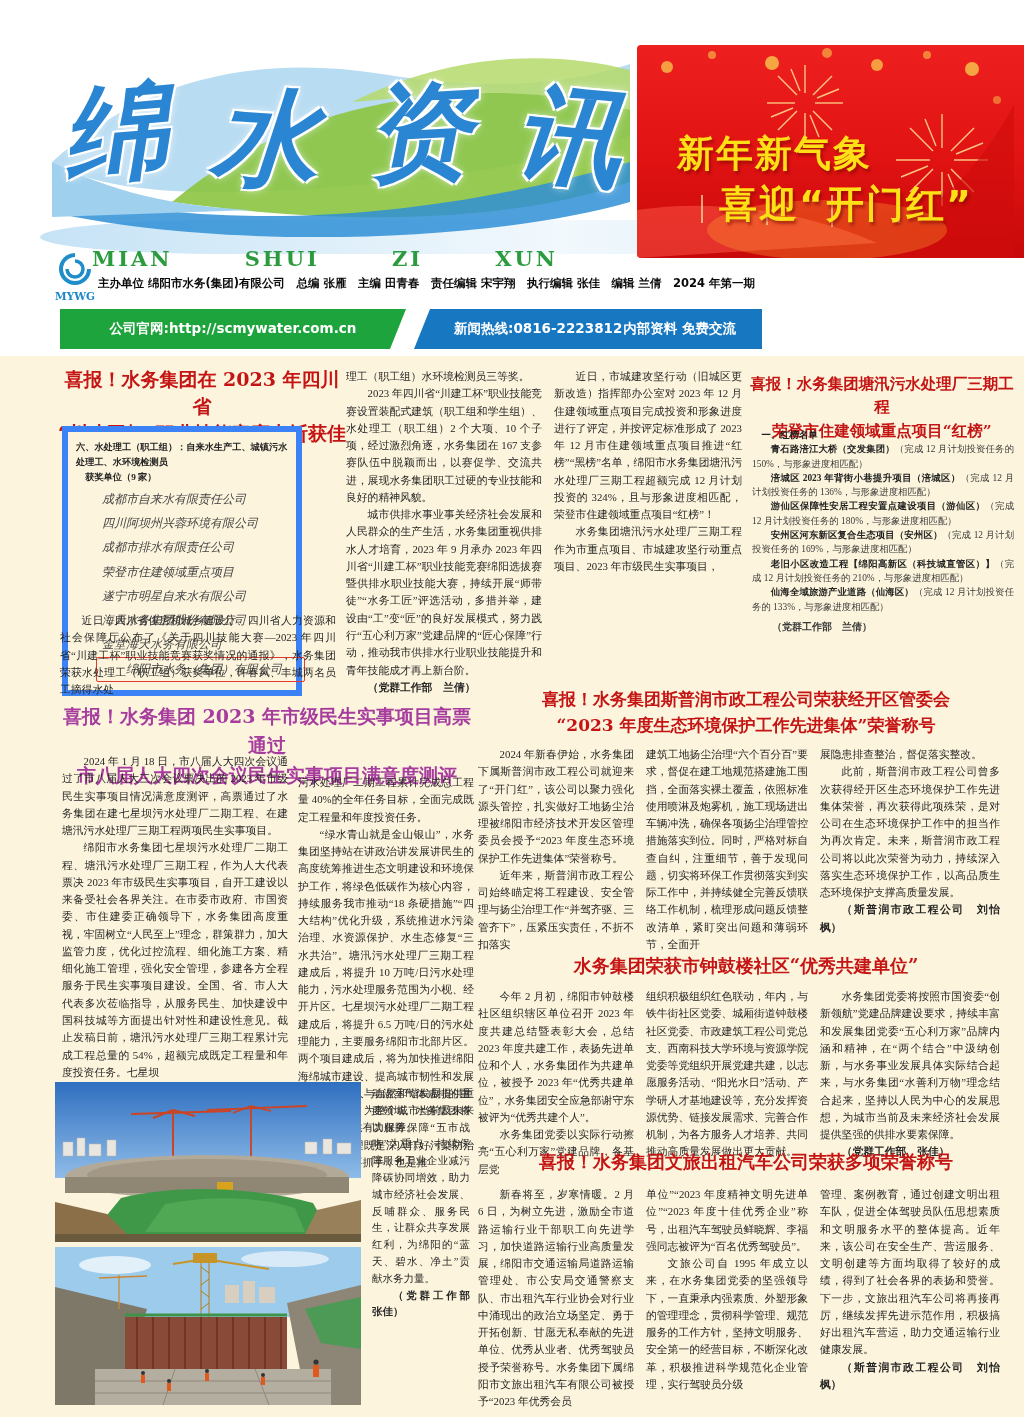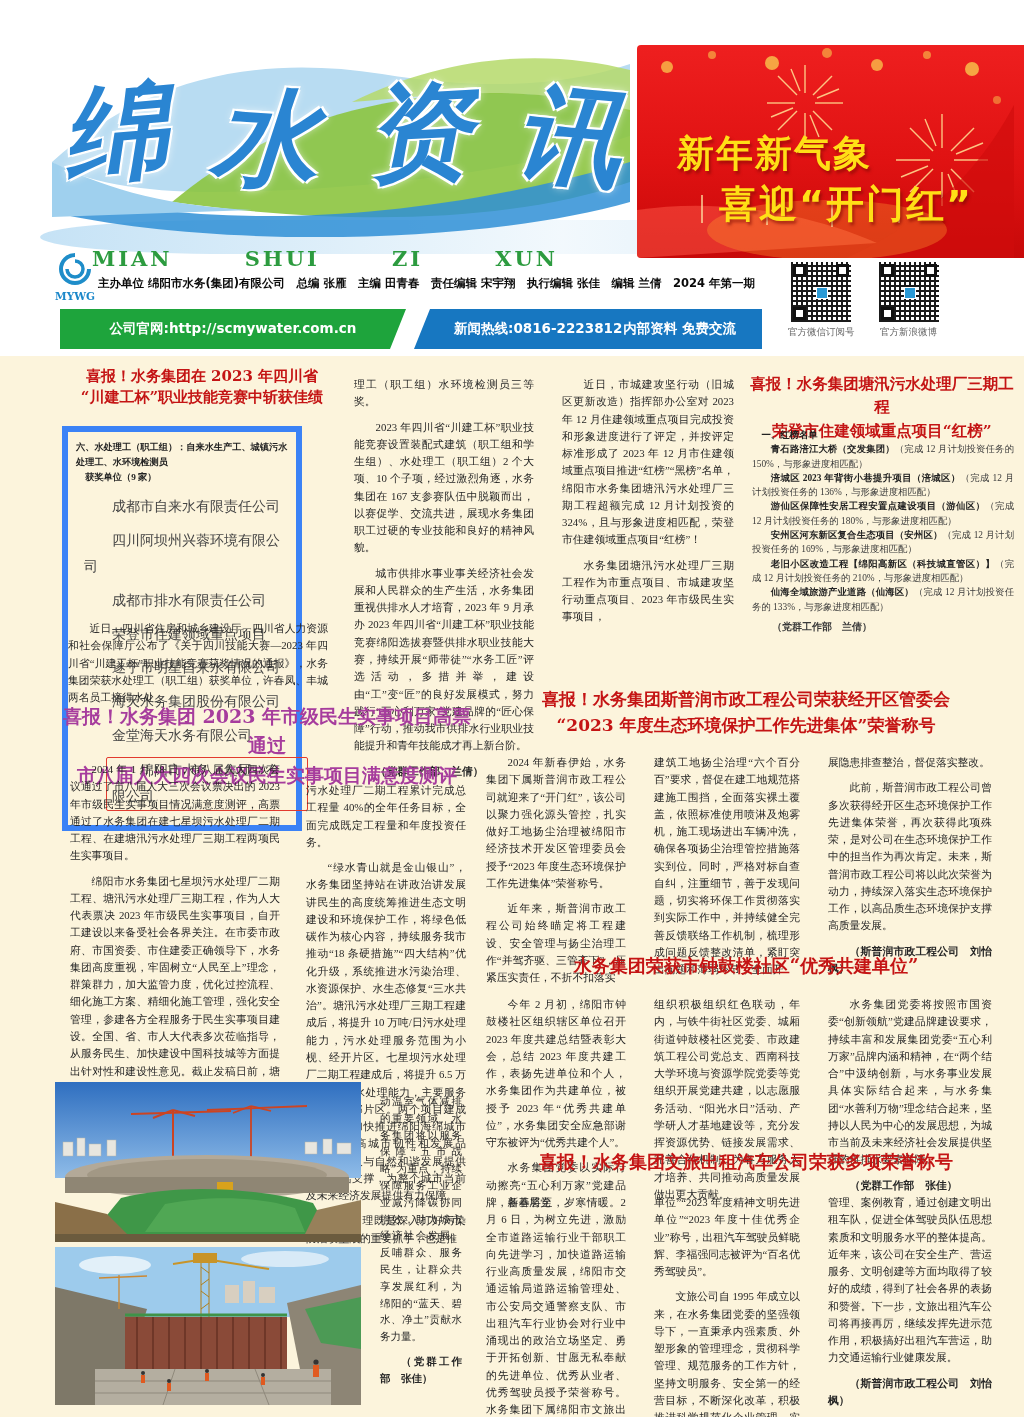--- a/index.html
+++ b/index.html
@@ -53,30 +53,30 @@
                      repeating-linear-gradient(90deg,#1a1a1a 0 2px,transparent 2px 5px);}
   .qr i{position:absolute;width:13px;height:13px;background:#fff;border:3px solid #111;box-sizing:border-box;}
   .qr i.tl{left:2px;top:2px;} .qr i.tr{right:2px;top:2px;} .qr i.bl{left:2px;bottom:2px;}
   .qr em{position:absolute;left:25px;top:25px;width:10px;height:10px;background:#2a9ad6;border:1px solid #fff;}
   .qr-cap{margin-top:4px;font-size:9.5px;color:#666;font-family:"DejaVu Sans",sans-serif;}
 
   
   .abs{position:absolute;z-index:2;}
   .hl-red{color:#c41414;font-weight:bold;font-family:"DejaVu Serif",serif;text-align:center;margin:0;}
   .hl-purple{color:#a63c9d;font-weight:bold;font-family:"DejaVu Serif",serif;text-align:center;margin:0;}
-  .bodycol p{margin:8px;text-align:justify;text-indent:2em;font-size:10.8px;line-height:1.6;color:#262626;}
+  .bodycol p{margin:0;text-align:justify;text-indent:2em;font-size:10.8px;line-height:1.6;color:#262626;}
   .bodycol p.ni{text-indent:0;}
   .sig{font-weight:bold;text-align:right;font-size:10.8px;margin-top:2px;color:#111;}
 
-  #a1-headline{left:57px;top:366px;width:290px;font-size:15px;line-height:1.42;}
+  #a1-headline{left:57px;top:366px;width:290px;font-size:19px;line-height:1.42;}
   #a1-box{left:62px;top:426px;width:240px;box-sizing:border-box;border:6px solid #3b82f6;
     padding:8px 8px 6px 8px;background:#fcf4dc;}
   #a1-box .bh{font-weight:bold;font-size:9.2px;line-height:1.6;color:#222;margin:0;}
   #a1-box .bs{font-weight:bold;font-size:9.2px;line-height:1.8;color:#222;margin:0;text-indent:1em;}
-  #a1-box .ci{font-size:14px;line-height:1.85;color:#444;margin:8px;text-indent:2em;}
+  #a1-box .ci{font-size:12px;line-height:1.85;color:#444;margin:2px;text-indent:2em;font-style:italic;}
   .redframe{display:inline-block;border:1.5px solid #e23a2e;border-radius:2px;padding:0 22px 0 5px;margin-left:-6px;}
   #a1-col1p{left:60px;top:612px;width:276px;}
   #a1-col2{left:346px;top:368px;width:196px;}
   #a2-body{left:554px;top:368px;width:188px;}
   #a2-head{left:750px;top:372px;width:264px;font-size:15.5px;line-height:1.5;}
   #a2-list{left:752px;top:428px;width:262px;}
   #a2-list p{font-size:9.4px;line-height:1.52;text-align:justify;text-indent:2em;margin:0;color:#3a3a3a;}
   #a2-list .rl-title{font-weight:bold;text-indent:1em;color:#222;}
   #a2-list .nm{font-weight:bold;color:#222;}
   #a2-list .hl{border:2px solid #e02a20;padding:1px 3px;margin:1px 0;}
@@ -199,40 +199,20 @@
   </div>
 
   <div class="bar bar-green">
     <span>公司官网:http://scmywater.com.cn</span>
   </div>
   <div class="bar bar-blue">
     <span>新闻热线:0816-2223812</span>
     <span>内部资料 免费交流</span>
   </div>
 
-  <div class="qrs">
-    <div class="qr-item">
-      <div class="qr">
-          <i class="tl"></i>
-          <i class="tr"></i>
-          <i class="bl"></i>
-          <em></em>
-        </div>
-      <div class="qr-cap">官方微信订阅号</div>
-    </div>
-    <div class="qr-item">
-      <div class="qr">
-          <i class="tl"></i>
-          <i class="tr"></i>
-          <i class="bl"></i>
-          <em></em>
-        </div>
-      <div class="qr-cap">官方新浪微博</div>
-    </div>
-  </div>
 
   <h2 class="abs hl-red" id="a1-headline">
     <span>喜报！水务集团在 2023 年四川省</span><br>
     <span>“川建工杯”职业技能竞赛中斩获佳绩</span>
   </h2>
   <div class="abs" id="a1-box">
     <p class="bh">六、水处理工（职工组）：自来水生产工、城镇污水处理工、水环境检测员</p>
     <p class="bs">获奖单位（9 家）</p>
     <p class="ci">成都市自来水有限责任公司</p>
     <p class="ci">四川阿坝州兴蓉环境有限公司</p>

